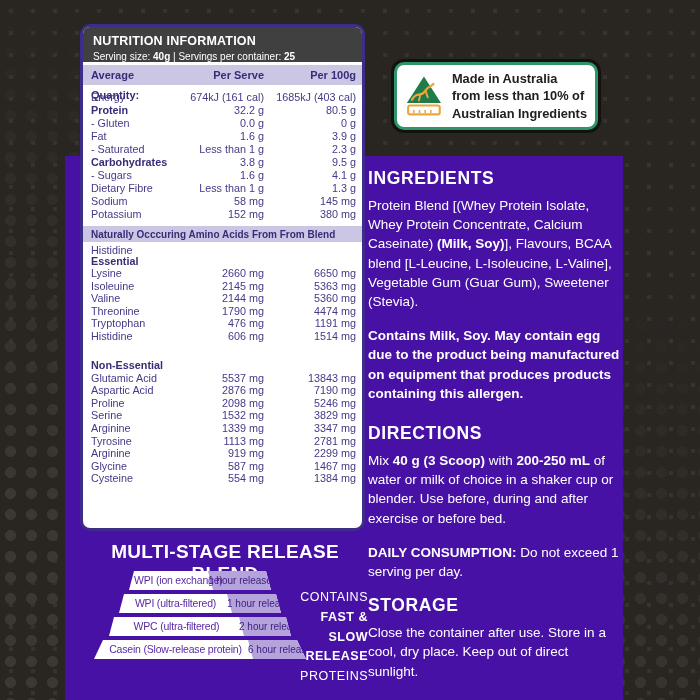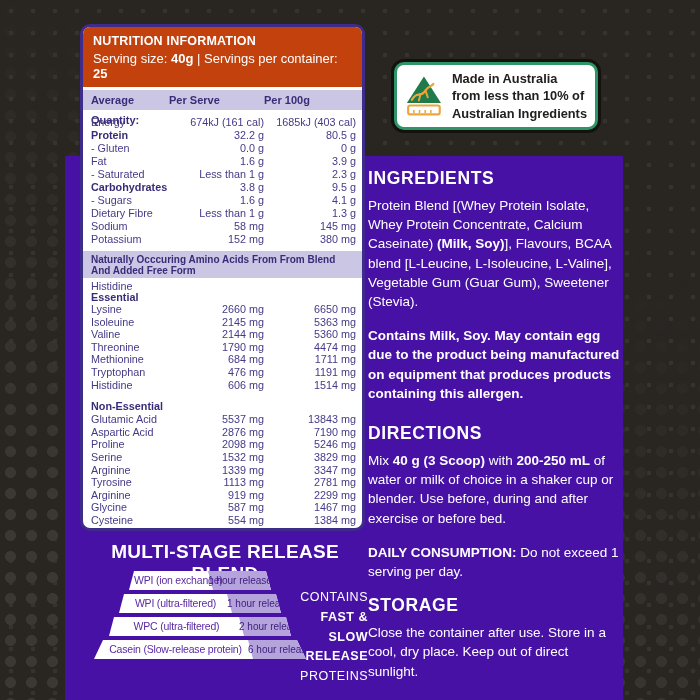--- a/index.html
+++ b/index.html
@@ -12,37 +12,37 @@
     background-image:radial-gradient(circle,#3b3733 5.2px,transparent 5.8px);
     background-size:21px 21px;
     -webkit-mask-image:linear-gradient(205deg,transparent 28%,#000 78%);
     mask-image:linear-gradient(205deg,transparent 28%,#000 78%);}
   .purple-panel{position:absolute;left:65px;top:156px;width:558px;height:544px;background:#4711a5;}
 
   
   .nutri-panel{position:absolute;left:80px;top:24px;width:285px;height:507px;
     background:#fff;border:3px solid #3e2c8a;border-radius:10px;box-sizing:border-box;
     overflow:hidden;}
-  .nutri-header{background:#c2410c;color:#fff;padding:7px 10px 6px;}
+  .nutri-header{background:#404040;color:#fff;padding:7px 10px 0;}
   .nh-title{font-weight:bold;font-size:12.5px;letter-spacing:.2px;}
-  .nh-sub{font-size:13px;margin-top:3px;}
+  .nh-sub{font-size:10px;margin-top:3px;}
   .thead{display:grid;grid-template-columns:1fr 95px 92px;background:#ccc6e5;
     height:20px;line-height:20px;font-weight:bold;font-size:11px;color:#382c77;
     padding:0 6px 0 8px;margin:3px 0 6px;}
-  .thead .c1,.thead .c2{text-align:left;}
+  .thead .c1,.thead .c2{text-align:right;}
   .trow{display:grid;grid-template-columns:1fr 95px 92px;height:13px;line-height:13px;
     font-size:10.8px;color:#443a87;padding:0 6px 0 8px;}
   .trow.b .c0{font-weight:bold;color:#382c77;}
   .trow .c1,.trow .c2{text-align:right;}
   .amino .trow{height:12.6px;line-height:12.6px;}
   .amino-band{background:#ccc6e5;padding:3px 8px 2px;font-weight:bold;font-size:10px;
     line-height:11px;color:#382c77;margin-top:5px;}
   .stray{font-size:10.8px;line-height:10px;padding:3px 8px 0;color:#443a87;}
   .sec-label{font-weight:bold;font-size:10.8px;line-height:12px;padding:0 8px;color:#382c77;}
-  .sec-label.ne{margin-top:4px;padding-top:4px;line-height:14px;}
+  .sec-label.ne{margin-top:11px;padding-top:4px;line-height:14px;}
 
   
   .badge{position:absolute;left:394px;top:62px;width:204px;height:68px;background:#fff;
     border:3px solid #2e9566;border-radius:10px;box-sizing:border-box;
     box-shadow:0 0 0 3px #14120f;display:flex;align-items:center;gap:9px;padding:4px 8px;}
   .badge-text{font-weight:bold;font-size:12.8px;line-height:17.5px;color:#21201e;white-space:nowrap;}
 
   
   .right-col{position:absolute;left:368px;top:168px;width:252px;color:#fff;}
   .right-col h2{font-size:17.5px;margin:0 0 7px;letter-spacing:.6px;font-weight:bold;}
@@ -141,21 +141,20 @@
         <span class="c2">145 mg</span>
       </div>
       <div class="trow">
         <span class="c0">Potassium</span>
         <span class="c1">152 mg</span>
         <span class="c2">380 mg</span>
       </div>
     </div>
   <div class="amino-band">
     <div>Naturally Occcuring Amino Acids From From Blend</div>
-    <div>And Added Free Form</div>
   </div>
   <div class="stray">Histidine</div>
   <div class="sec-label">Essential</div>
   <div id="ess-rows" class="amino">
       <div class="trow">
         <span class="c0">Lysine</span>
         <span class="c1">2660 mg</span>
         <span class="c2">6650 mg</span>
       </div>
       <div class="trow">
@@ -165,25 +164,20 @@
       </div>
       <div class="trow">
         <span class="c0">Valine</span>
         <span class="c1">2144 mg</span>
         <span class="c2">5360 mg</span>
       </div>
       <div class="trow">
         <span class="c0">Threonine</span>
         <span class="c1">1790 mg</span>
         <span class="c2">4474 mg</span>
-      </div>
-      <div class="trow">
-        <span class="c0">Methionine</span>
-        <span class="c1">684 mg</span>
-        <span class="c2">1711 mg</span>
       </div>
       <div class="trow">
         <span class="c0">Tryptophan</span>
         <span class="c1">476 mg</span>
         <span class="c2">1191 mg</span>
       </div>
       <div class="trow">
         <span class="c0">Histidine</span>
         <span class="c1">606 mg</span>
         <span class="c2">1514 mg</span>

